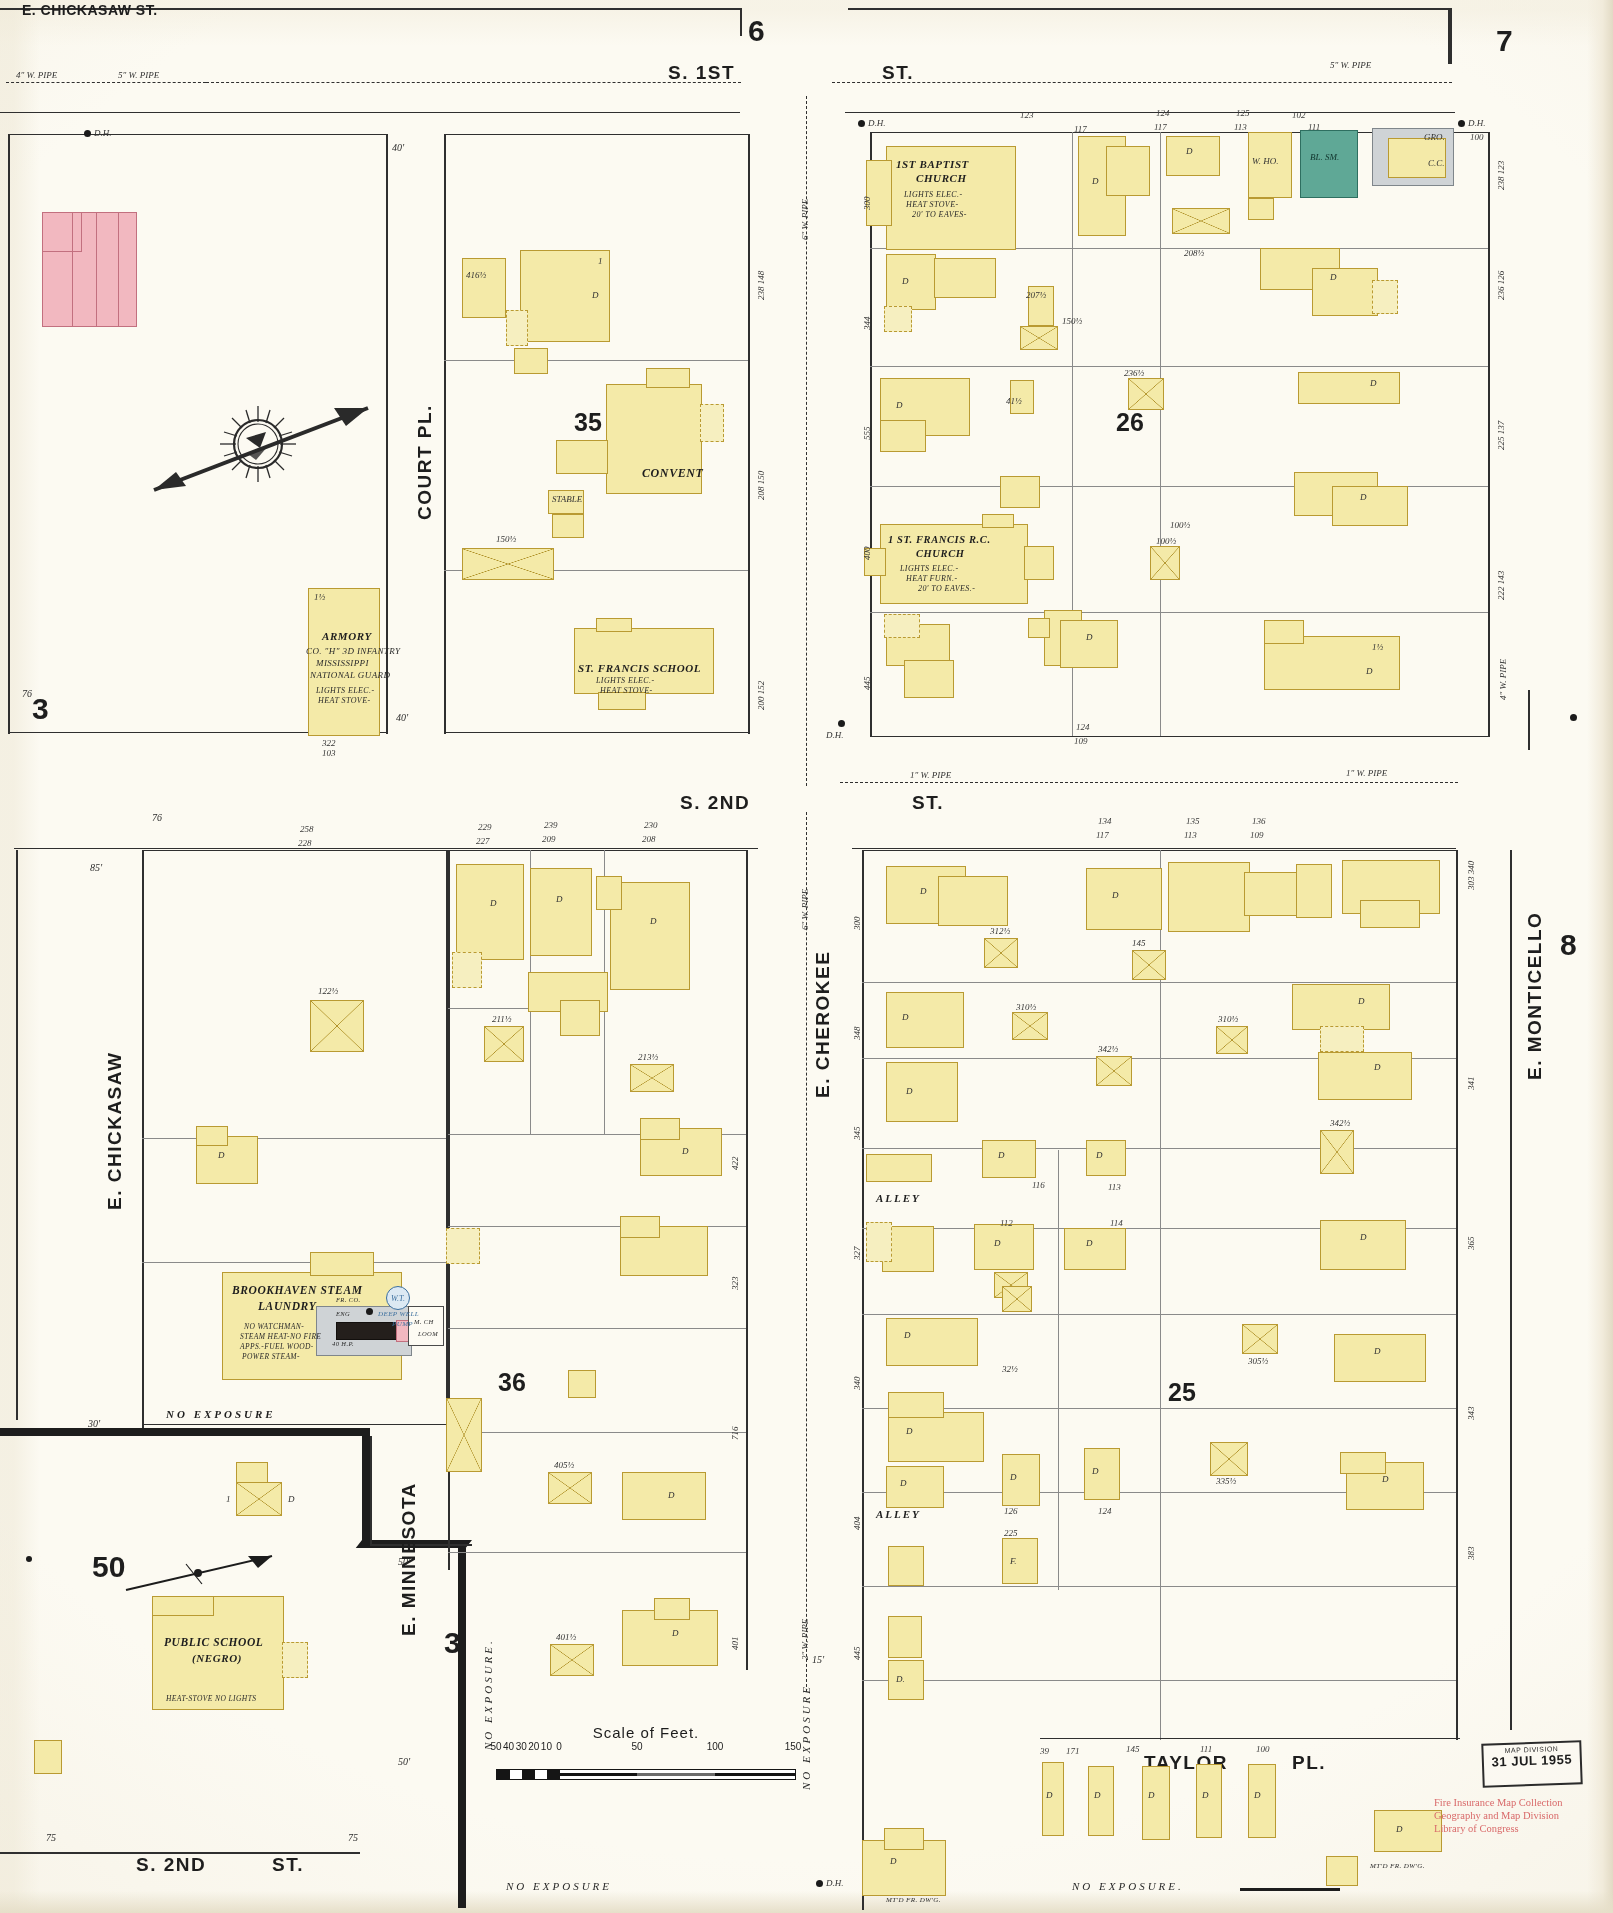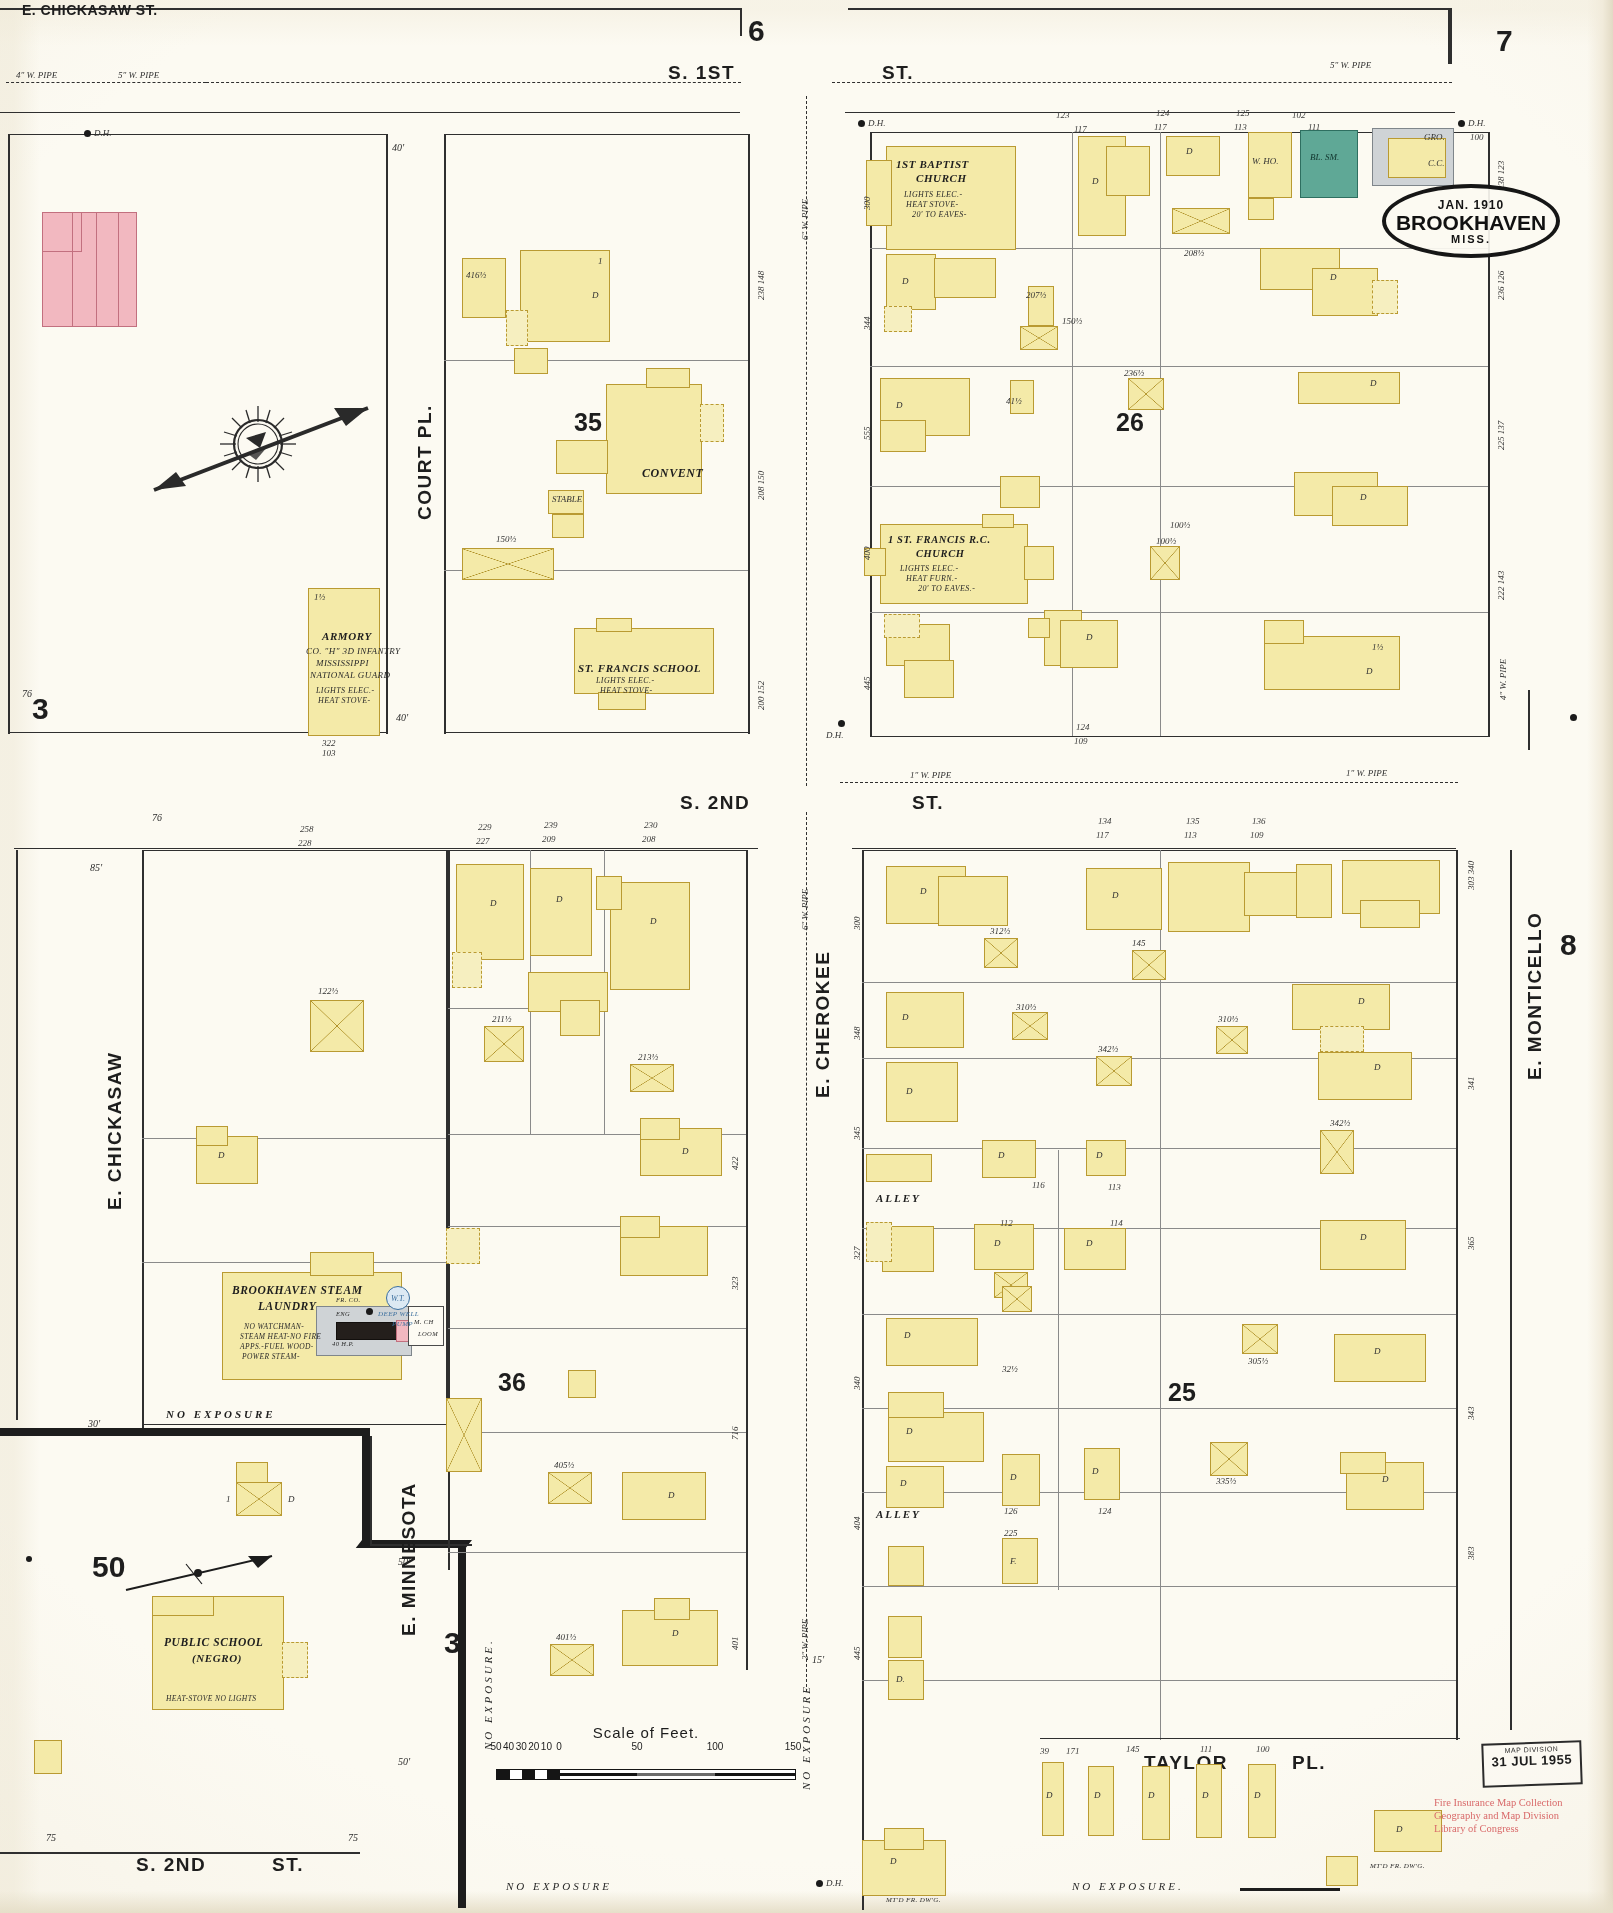--- a/index.html
+++ b/index.html
@@ -293,21 +293,21 @@
   <div class="bld" style="left:904px;top:660px;width:50px;height:38px"></div>
   <div class="bld" style="left:1044px;top:610px;width:38px;height:56px"></div>
   <div class="bld" style="left:1060px;top:620px;width:58px;height:48px"></div>
   <div class="t num" style="left:1086px;top:632px;">D</div>
   <div class="bld" style="left:1028px;top:618px;width:22px;height:20px"></div>
   <div class="bld" style="left:1264px;top:636px;width:136px;height:54px"></div>
   <div class="bld" style="left:1264px;top:620px;width:40px;height:24px"></div>
   <div class="t num" style="left:1372px;top:642px;">1½</div>
   <div class="t num" style="left:1366px;top:666px;">D</div>
 
-  <div class="t bnum" style="left:1056px;top:110px;">123</div>
+  <div class="t bnum" style="left:1020px;top:110px;">123</div>
   <div class="t bnum" style="left:1074px;top:124px;">117</div>
   <div class="t bnum" style="left:1156px;top:108px;">124</div>
   <div class="t bnum" style="left:1154px;top:122px;">117</div>
   <div class="t bnum" style="left:1236px;top:108px;">125</div>
   <div class="t bnum" style="left:1234px;top:122px;">113</div>
   <div class="t bnum" style="left:1292px;top:110px;">102</div>
   <div class="t bnum" style="left:1308px;top:122px;">111</div>
   <div class="t bnum" style="left:1470px;top:132px;">100</div>
   <div class="t bnum" style="left:1076px;top:722px;">124</div>
   <div class="t bnum" style="left:1074px;top:736px;">109</div>
@@ -641,25 +641,20 @@
   <div class="t lblsm" style="left:506px;top:1880px;letter-spacing:3px;font-size:11px;">NO EXPOSURE</div>
   <div class="t lblsm" style="left:1072px;top:1880px;letter-spacing:3px;font-size:11px;">NO EXPOSURE.</div>
   <div class="ln thick" style="left:1240px;top:1888px;width:100px;height:3px"></div>
 
   <div class="ln" style="left:0;top:1852px;width:360px;height:2px"></div>
   <div class="t street" style="left:136px;top:1854px;">S. 2ND</div>
   <div class="t street" style="left:272px;top:1854px;">ST.</div>
   <div class="t dim" style="left:46px;top:1832px;">75</div>
   <div class="t dim" style="left:348px;top:1832px;">75</div>
 
-  <div id="cartouche">
-    <div class="c1">JAN. 1910</div>
-    <div class="c2">BROOKHAVEN</div>
-    <div class="c3">MISS.</div>
-  </div>
 
   <svg id="compass" viewBox="0 0 230 120">
     <g>
       <line x1="4" y1="104" x2="218" y2="22" stroke="#2a2a2a" stroke-width="4"></line>
       <polygon points="218,22 184,22 196,40" fill="#2a2a2a"></polygon>
       <polygon points="4,104 36,100 26,86" fill="#2a2a2a"></polygon>
       <g transform="translate(108,58)">
         <circle r="24" fill="none" stroke="#2a2a2a" stroke-width="2.2"></circle>
         <circle r="20" fill="none" stroke="#2a2a2a" stroke-width="1.1"></circle>
         <g stroke="#2a2a2a" stroke-width="1.3">

